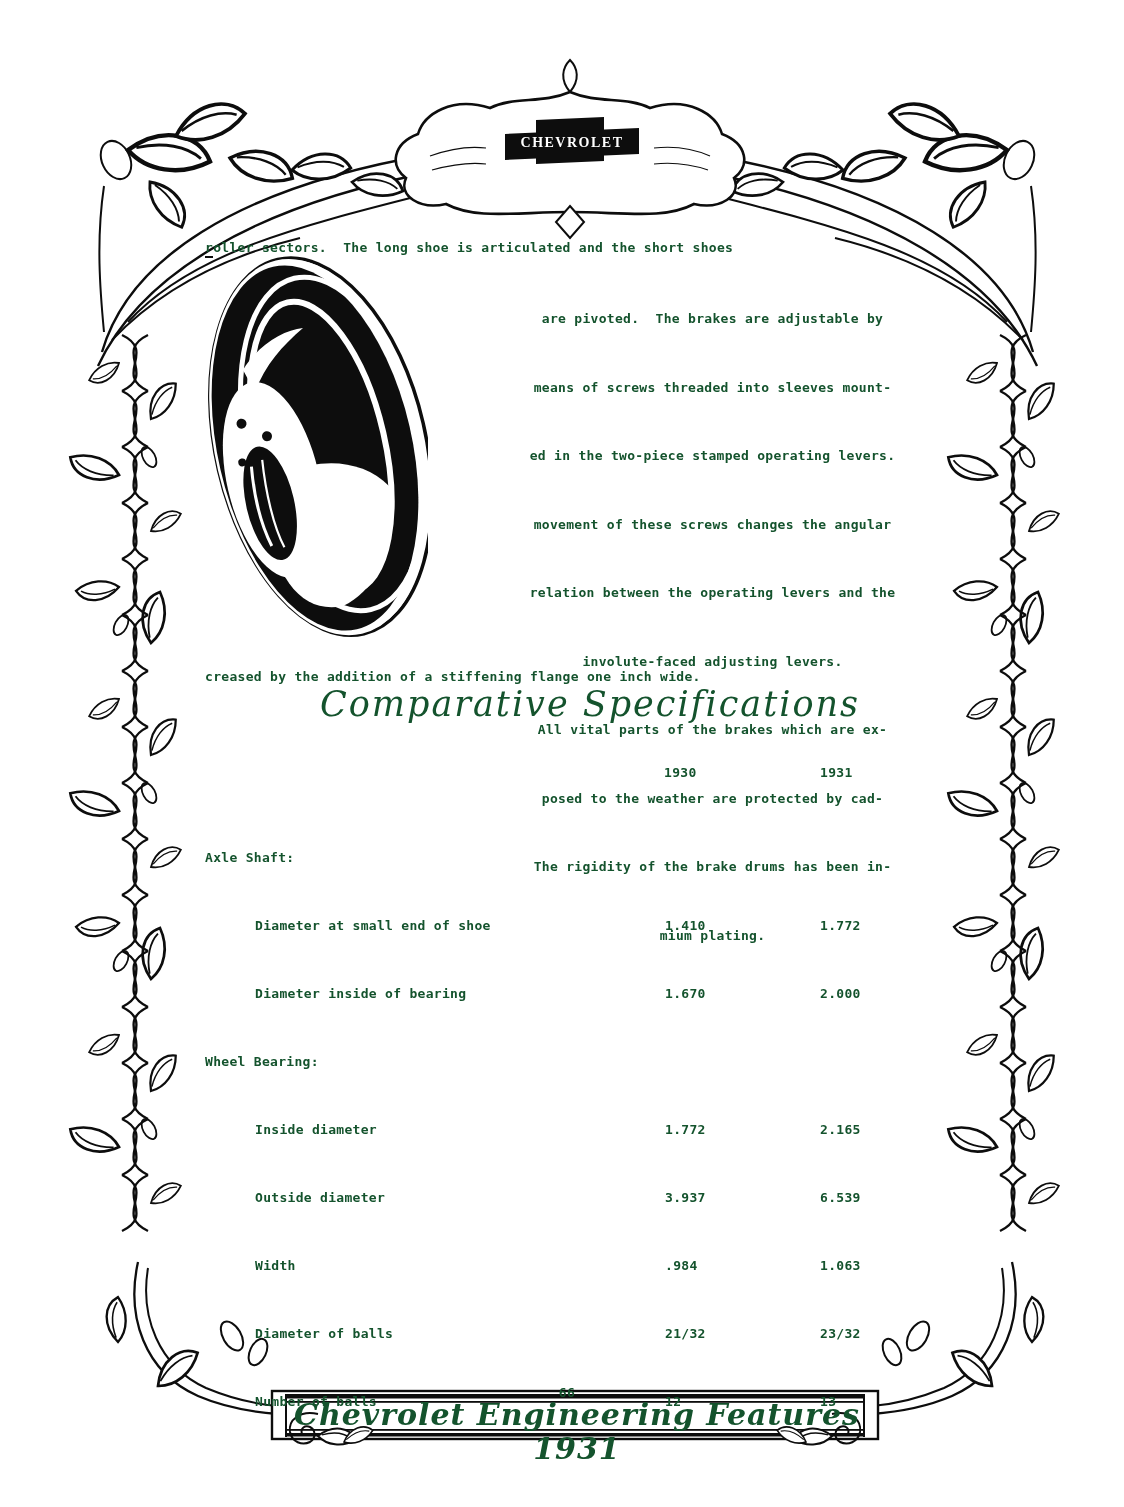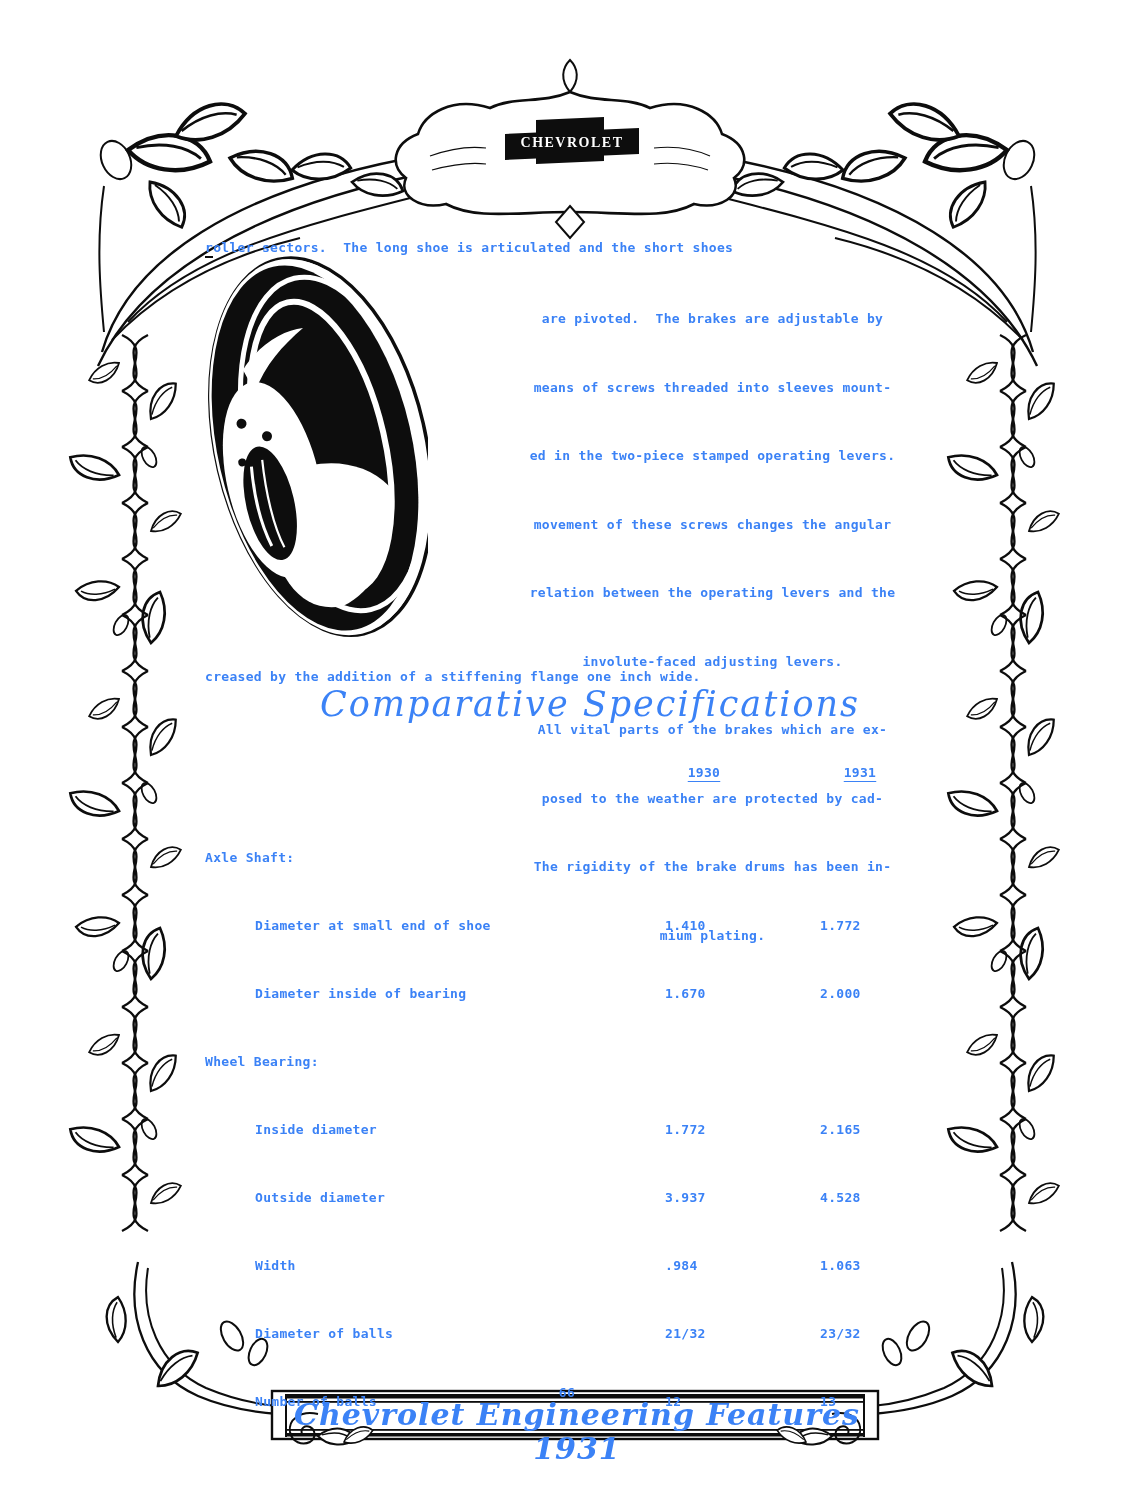--- a/index.html
+++ b/index.html
@@ -1,32 +1,32 @@
 <!DOCTYPE html>
 <html><head>
 <meta charset="utf-8">
 <style>
   html,body{margin:0;padding:0;background:#e8e8e8;}
   .page{position:relative;width:1124px;height:1507px;background:#ffffff;margin:0 auto;
-        overflow:hidden;color:#3b82f6;}
+        overflow:hidden;color:#14532d;}
   .border-svg{position:absolute;left:0;top:0;width:1124px;height:1507px;}
   .drum-svg{position:absolute;left:203px;top:250px;width:225px;height:395px;}
   .ln{fill:none;stroke:#0d0d0d;}
   .mono{font-family:"DejaVu Sans Mono","Liberation Mono",monospace;font-weight:700;
         font-size:13px;white-space:pre;letter-spacing:0.3px;margin-top:21px;}
   .line1{position:absolute;left:205px;top:219px;}
   .u{border-bottom:2.5px solid #0c0c0c;padding-bottom:1px;}
   .rightcol{position:absolute;left:440px;top:249px;width:545px;}
   .rightcol div{line-height:38.5px;height:38.5px;text-align:center;}
   .lastline{position:absolute;left:205px;top:648px;}
   .spec-title{position:absolute;left:205px;top:684px;width:770px;text-align:center;
         font-family:"DejaVu Serif","Liberation Serif",serif;font-style:italic;
         font-size:35px;letter-spacing:2px;}
-  .col-head{position:absolute;top:744px;width:80px;text-align:center;
-        text-decoration:underline;text-underline-offset:4px;}
+  .col-head{position:absolute;top:744px;width:80px;text-align:left;
+        text-underline-offset:4px;}
   .col-1930{left:664px;}
   .col-1931{left:820px;}
   .spec-table{position:absolute;left:205px;top:788px;width:800px;}
   .row{position:relative;height:38px;line-height:38px;}
   .row.indent .lbl{padding-left:50px;}
   .v{position:absolute;top:0;}
   .v1{left:460px;}
   .v2{left:615px;}
   .pagenum{position:absolute;left:0;top:1364px;width:1134px;text-align:center;}
   .footer-text{position:absolute;left:277px;top:1398px;width:600px;height:34px;
@@ -201,21 +201,21 @@
   <div class="spec-title">Comparative Specifications</div>
   <div class="col-head col-1930 mono">1930</div>
   <div class="col-head col-1931 mono">1931</div>
 
   <div class="spec-table mono">
     <div class="row section"><span class="lbl">Axle Shaft:</span></div>
     <div class="row indent"><span class="lbl">Diameter at small end of shoe</span><span class="v v1">1.410</span><span class="v v2">1.772</span></div>
     <div class="row indent"><span class="lbl">Diameter inside of bearing</span><span class="v v1">1.670</span><span class="v v2">2.000</span></div>
     <div class="row section"><span class="lbl">Wheel Bearing:</span></div>
     <div class="row indent"><span class="lbl">Inside diameter</span><span class="v v1">1.772</span><span class="v v2">2.165</span></div>
-    <div class="row indent"><span class="lbl">Outside diameter</span><span class="v v1">3.937</span><span class="v v2">4.528</span></div>
+    <div class="row indent"><span class="lbl">Outside diameter</span><span class="v v1">3.937</span><span class="v v2">6.539</span></div>
     <div class="row indent"><span class="lbl">Width</span><span class="v v1">.984</span><span class="v v2">1.063</span></div>
     <div class="row indent"><span class="lbl">Diameter of balls</span><span class="v v1">21/32</span><span class="v v2">23/32</span></div>
     <div class="row indent"><span class="lbl">Number of balls</span><span class="v v1">12</span><span class="v v2">13</span></div>
     
     
     
     
     
   </div>
 

